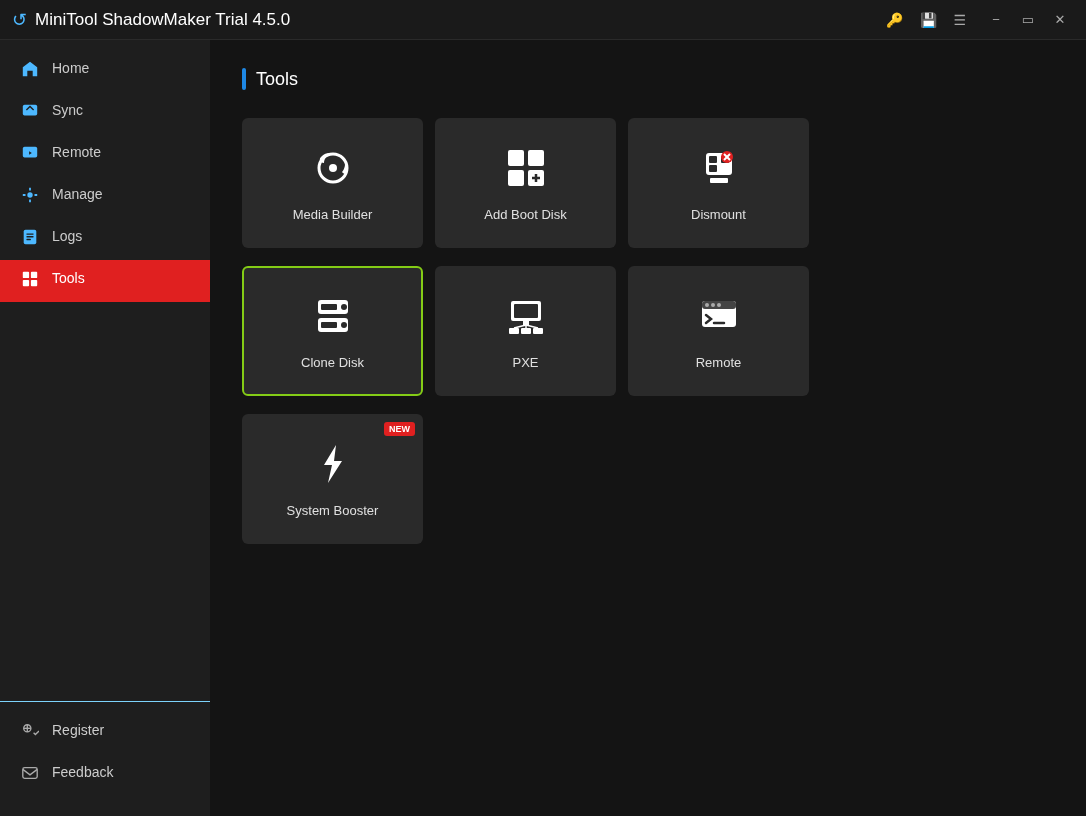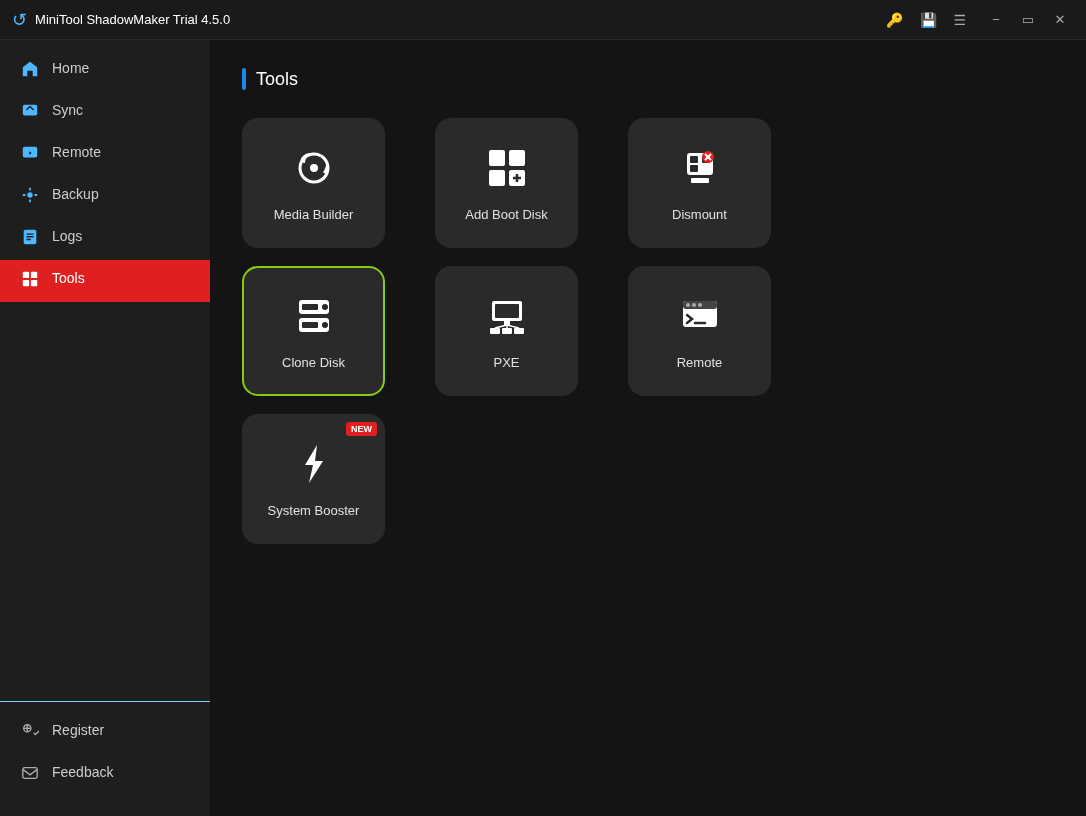--- a/index.html
+++ b/index.html
@@ -23,21 +23,21 @@
       border-bottom: 1px solid #2a2a2a;
       flex-shrink: 0;
     }
     .title-bar-logo {
       color: #4db8ff;
       font-size: 18px;
       margin-right: 8px;
     }
     .title-bar-text {
       color: #ffffff;
-      font-size: 13px;
+      font-size: 17px;
       font-weight: 400;
       flex: 1;
     }
     .title-bar-icons {
       display: flex;
       gap: 16px;
       align-items: center;
     }
     .title-bar-icon {
       color: #aaaaaa;
@@ -131,22 +131,22 @@
 
     
     .tools-grid {
       display: grid;
       grid-template-columns: repeat(3, 175px);
       gap: 18px;
     }
 
     .tool-card {
       background: #2a2a2a;
-      border-radius: 16px;
-      width: 143px;
+      border-radius: 6px;
+      width: 181px;
       height: 130px;
       display: flex;
       flex-direction: column;
       align-items: center;
       justify-content: center;
       cursor: pointer;
       transition: background 0.15s;
       position: relative;
       gap: 10px;
     }
@@ -233,21 +233,21 @@
       </span>
       <span>Remote</span>
     </div>
     <div class="nav-item">
       <span class="nav-icon">
         <svg viewBox="0 0 20 20" width="18" height="18" fill="#4db8ff">
             <circle cx="10" cy="10" r="3"></circle>
             <path d="M10 2v3M10 15v3M2 10h3M15 10h3" stroke="#4db8ff" stroke-width="2"></path>
           </svg>
       </span>
-      <span>Backup</span>
+      <span>Manage</span>
     </div>
     <div class="nav-item">
       <span class="nav-icon">
         <svg viewBox="0 0 20 20" width="18" height="18" fill="#4db8ff">
             <rect x="3" y="2" width="14" height="16" rx="2"></rect>
             <rect x="6" y="6" width="8" height="1.5" rx="0.5" fill="#1e1e1e"></rect>
             <rect x="6" y="9" width="8" height="1.5" rx="0.5" fill="#1e1e1e"></rect>
             <rect x="6" y="12" width="5" height="1.5" rx="0.5" fill="#1e1e1e"></rect>
           </svg>
       </span>

